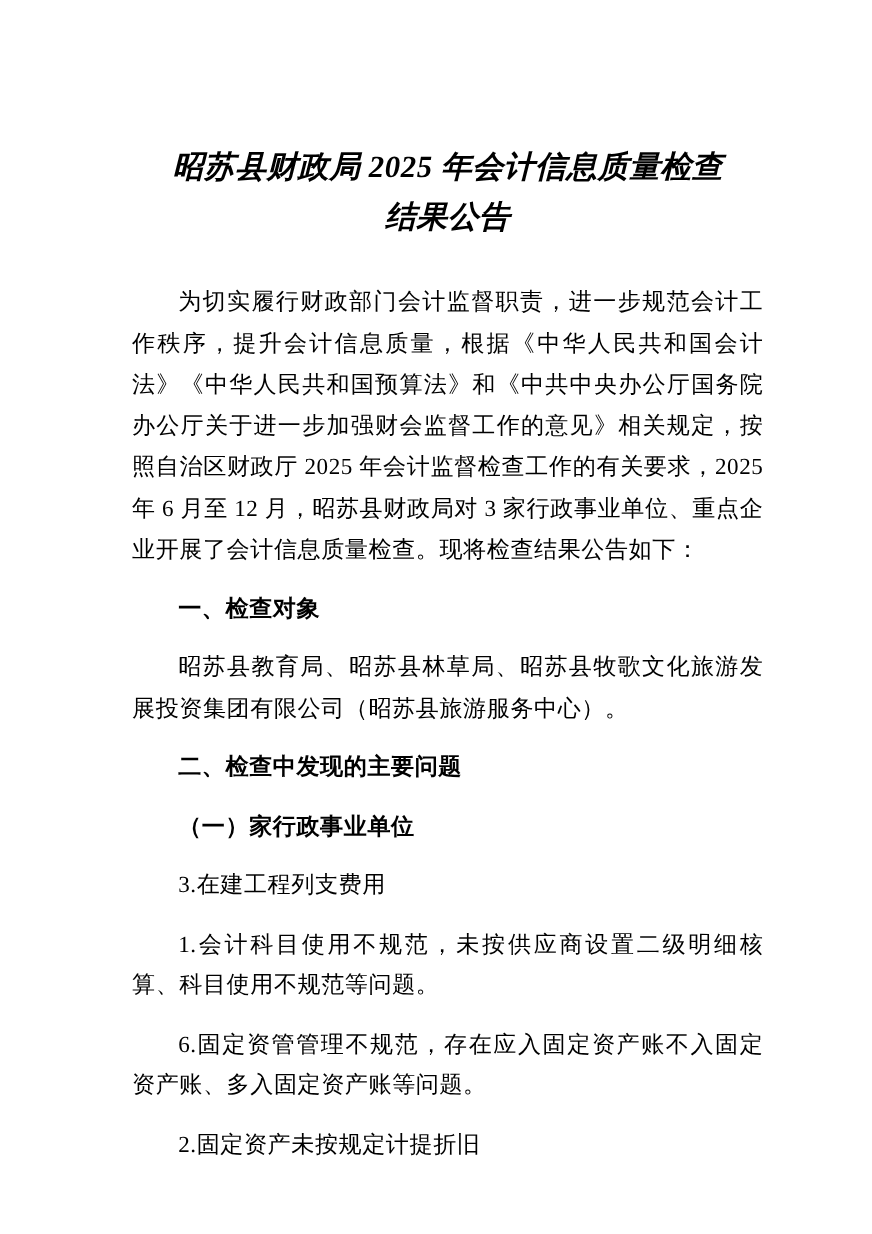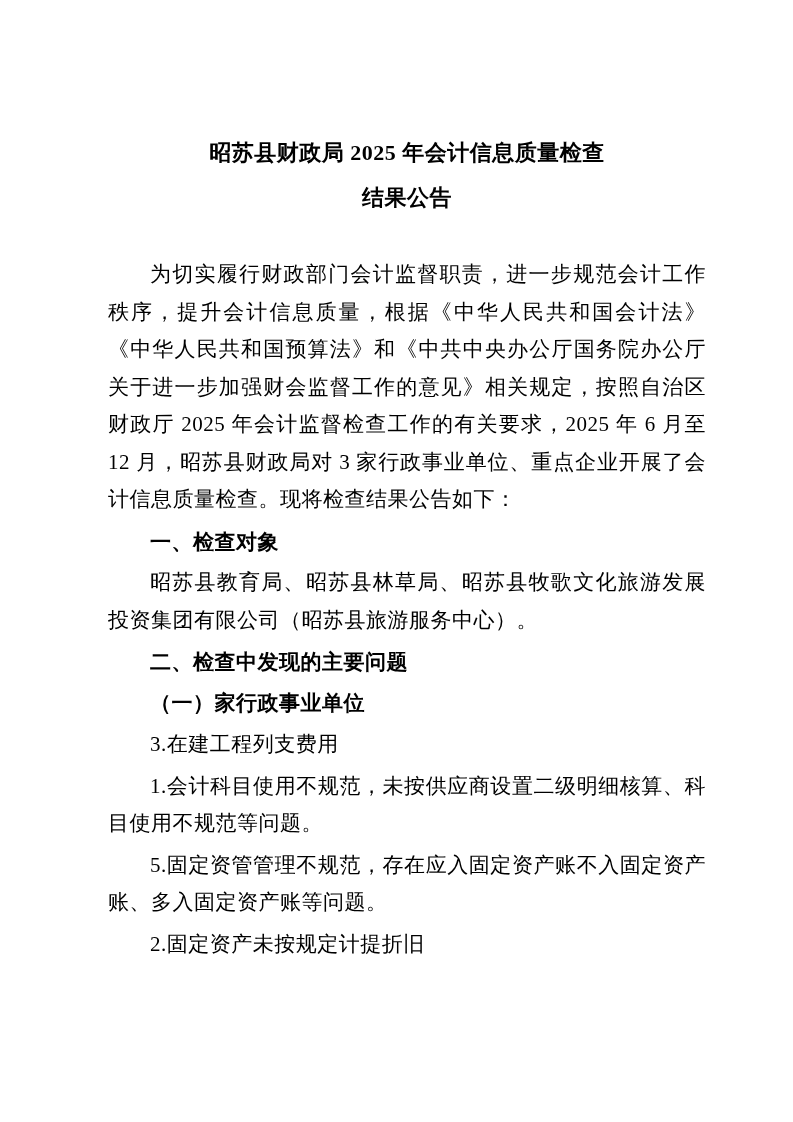--- a/index.html
+++ b/index.html
@@ -20,32 +20,33 @@
     position: absolute;
     left: 104px;
     top: 130px;
     width: 606px;
     font-size: 21px;
     line-height: 37.5px;
     text-align: justify;
     letter-spacing: 0.5px;
   }
   .doc-title {
-    font-size: 22px;
+    font-size: 28px;
     line-height: 45px;
     font-weight: 700;
     text-align: center;
     letter-spacing: 0.5px;
     margin: 0 0 36px 0;
+    font-style: italic;
   }
   .doc-title .tline {
     display: block;
   }
   p {
-    margin: 4px;
+    margin: 16px;
     text-indent: 2em;
   }
   .h-hei {
     font-family: "Liberation Sans", "DejaVu Sans", sans-serif;
     font-weight: 700;
   }
   .h-kai {
     font-family: "Liberation Serif", "DejaVu Serif", serif;
     font-weight: 700;
   }
@@ -65,17 +66,17 @@
 
     <p class="h-hei">一、检查对象</p>
     <p>昭苏县教育局、昭苏县林草局、昭苏县牧歌文化旅游发展投资集团有限公司（昭苏县旅游服务中心）。</p>
 
     <p class="h-hei">二、检查中发现的主要问题</p>
 
     <p class="h-kai">（一）家行政事业单位</p>
     <p>3.在建工程列支费用</p>
     <p>1.会计科目使用不规范，未按供应商设置二级明细核算、科目使用不规范等问题。</p>
 
-    <p>5.固定资管管理不规范，存在应入固定资产账不入固定资产账、多入固定资产账等问题。</p>
+    <p>6.固定资管管理不规范，存在应入固定资产账不入固定资产账、多入固定资产账等问题。</p>
     <p>2.固定资产未按规定计提折旧</p>
 
   </div>
 </div>
 
 </body></html>

